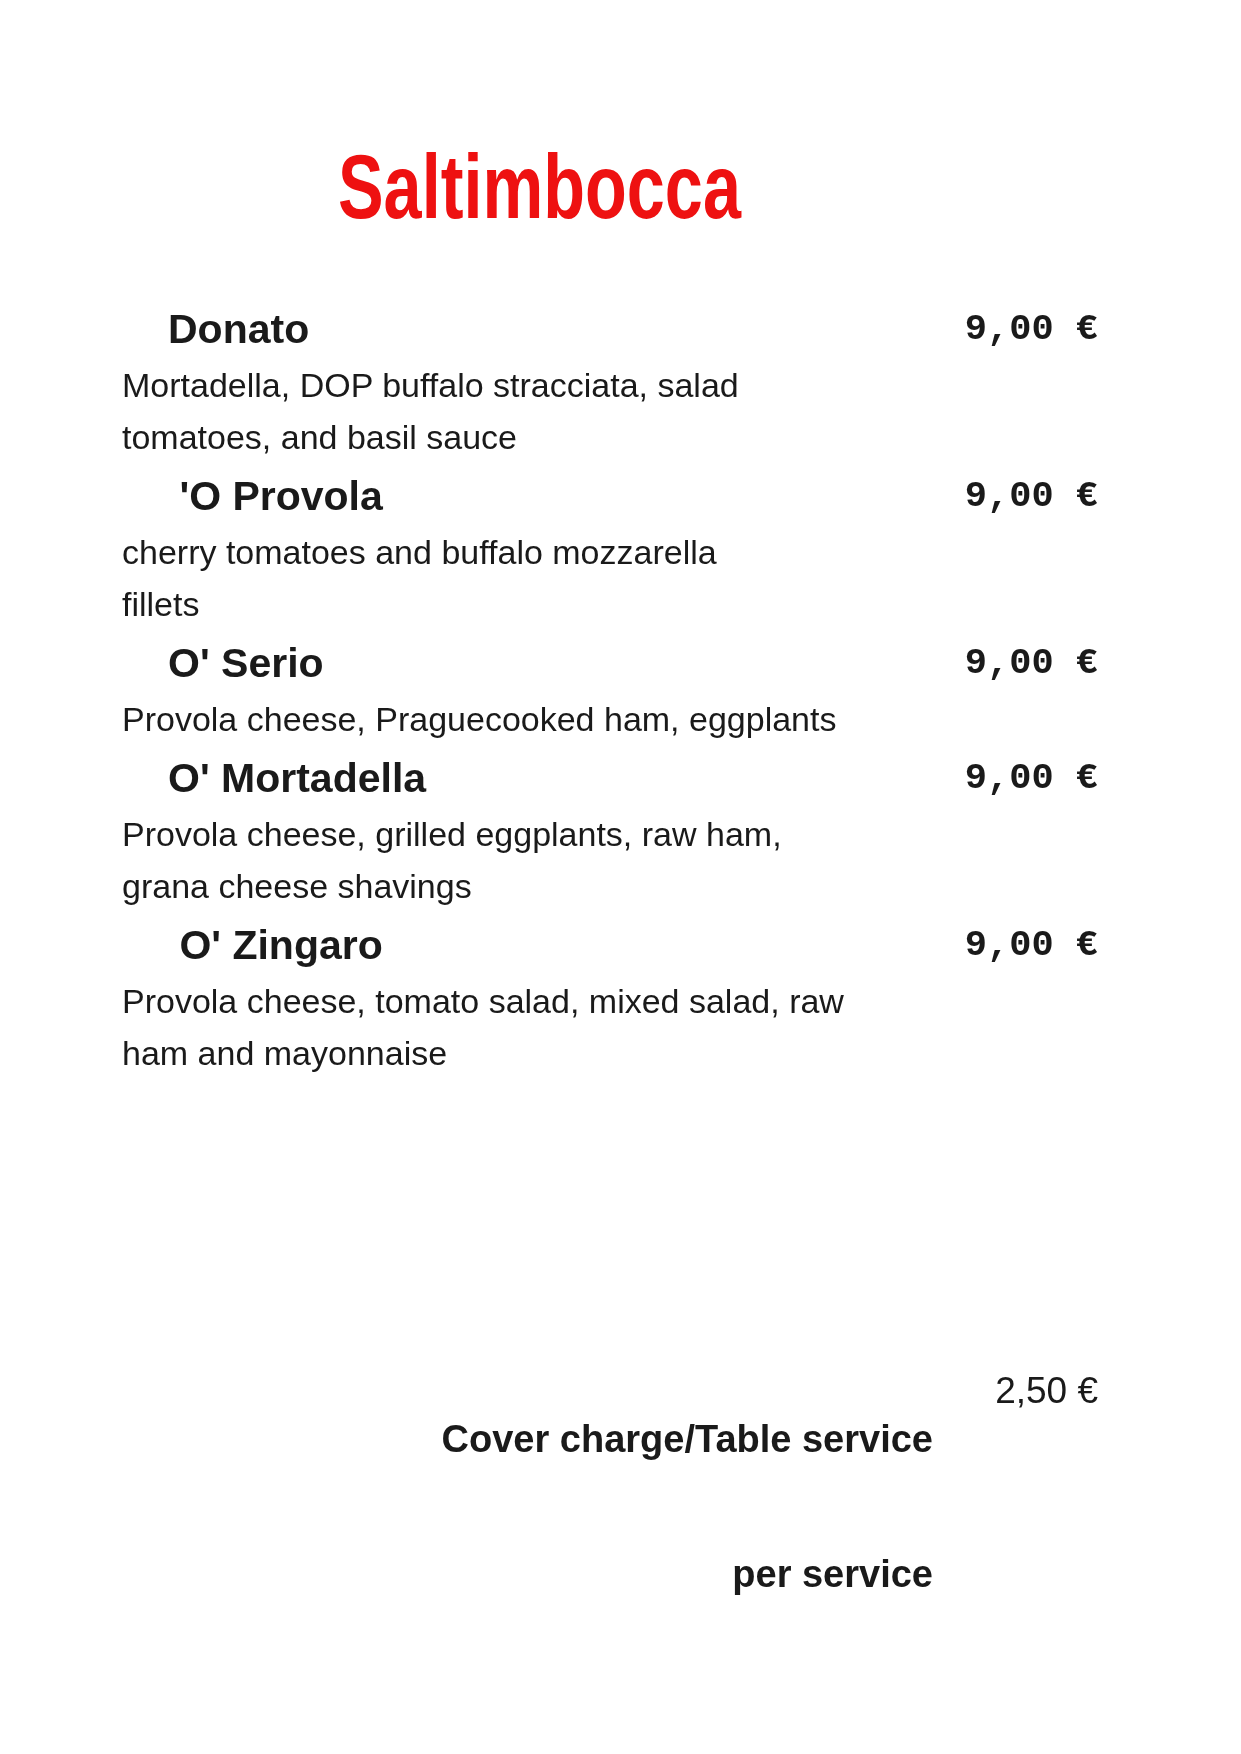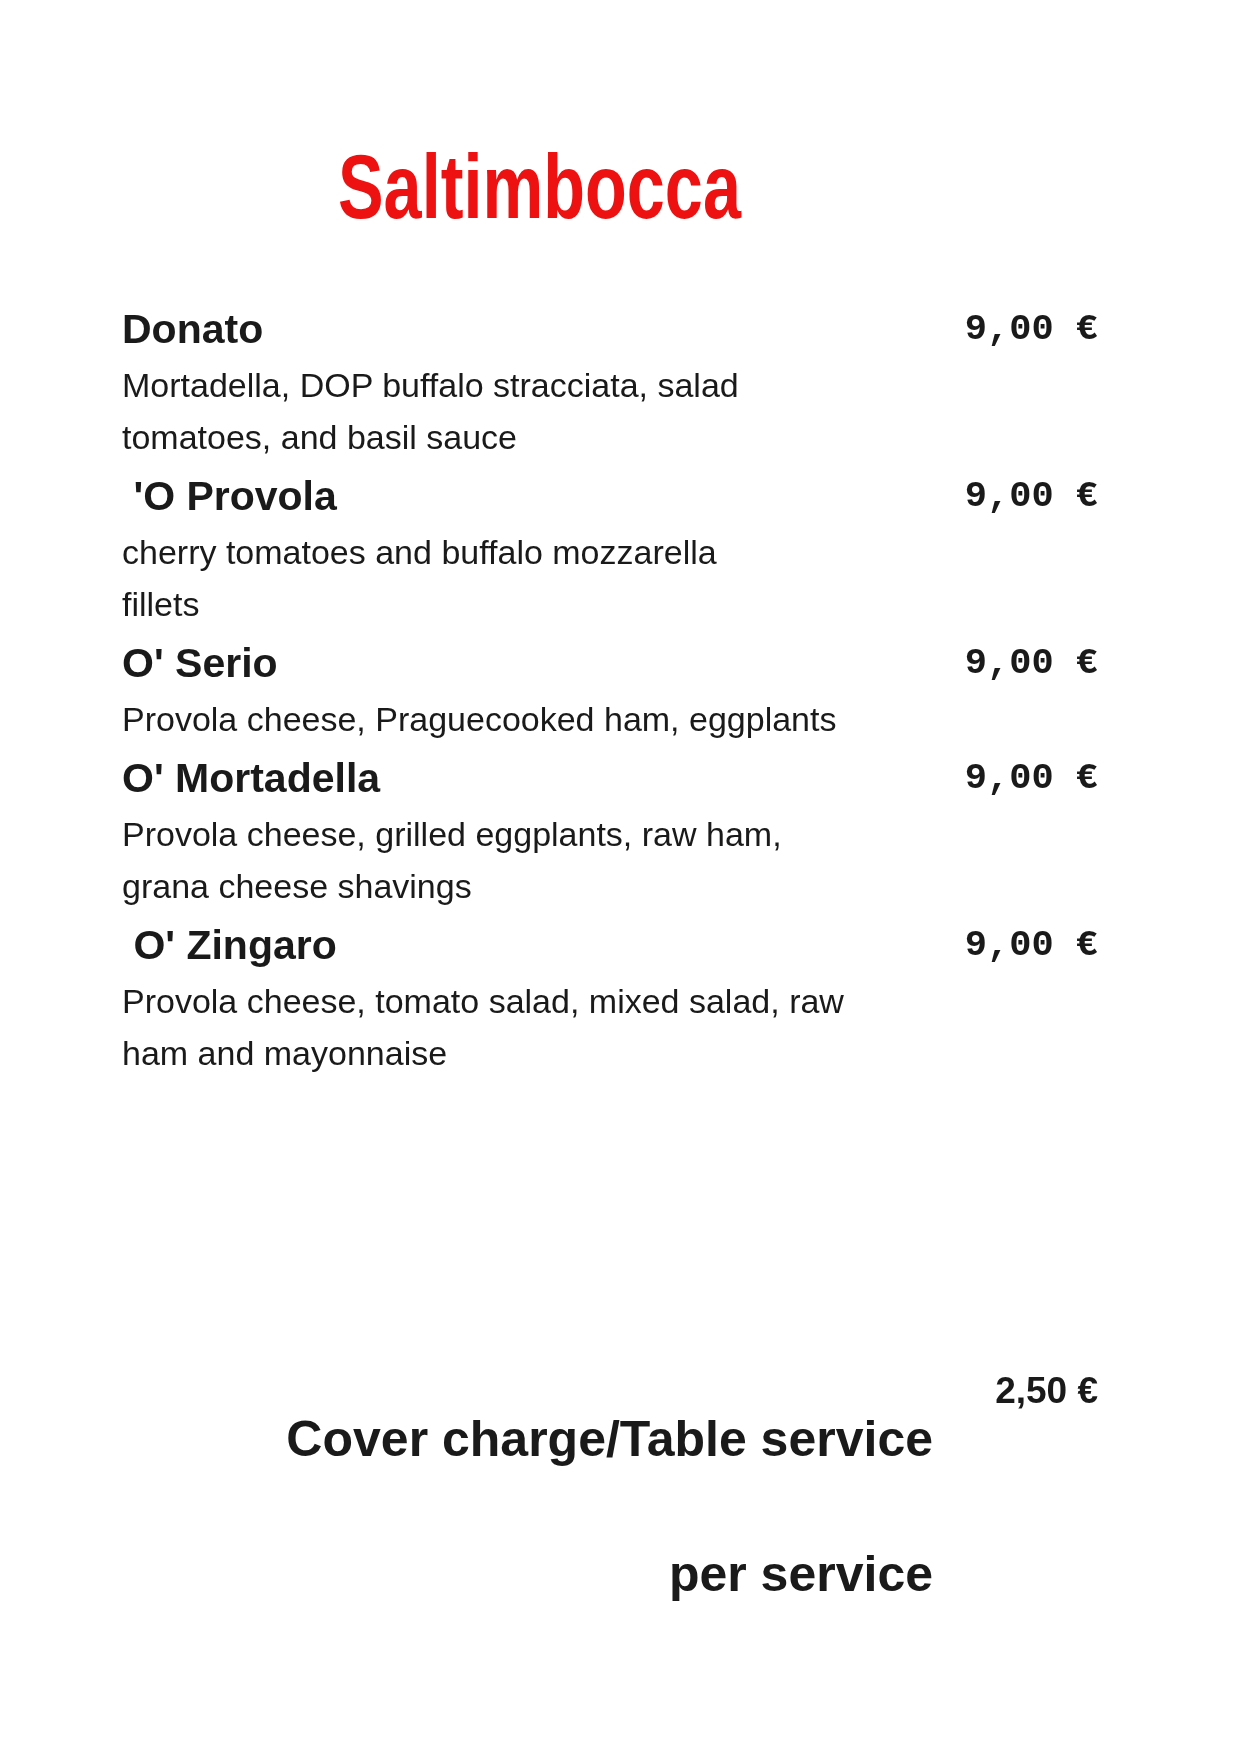--- a/index.html
+++ b/index.html
@@ -38,20 +38,21 @@
     align-items: baseline;
   }
   .item:not(:first-child) .item-head {
     margin-top: 7px;
   }
   .item-name {
     font-weight: bold;
     font-size: 41px;
     line-height: 52px;
     white-space: pre;
+    margin-left: 46px;
   }
   .item-price {
     font-weight: bold;
     font-size: 37px;
     line-height: 52px;
     position: relative;
     top: -4px;
     white-space: pre;
     font-family: Liberation Mono, monospace;
   }
@@ -60,31 +61,31 @@
     line-height: 52px;
     white-space: pre;
   }
   .cover-label {
     position: absolute;
     left: 122px;
     top: 1327px;
     width: 811px;
     text-align: right;
     font-weight: bold;
-    font-size: 50px;
+    font-size: 38px;
     line-height: 45px;
     white-space: pre;
   }
   .cover-price {
     position: absolute;
     left: 122px;
     top: 1368px;
     width: 976px;
     text-align: right;
-    font-weight: bold;
+    font-weight: normal;
     font-size: 37px;
     line-height: 45px;
     white-space: pre;
   }
 </style>
 </head>
 <body>
 
 <div class="page-title" style="color: rgb(238, 17, 17);">Saltimbocca</div>
 

